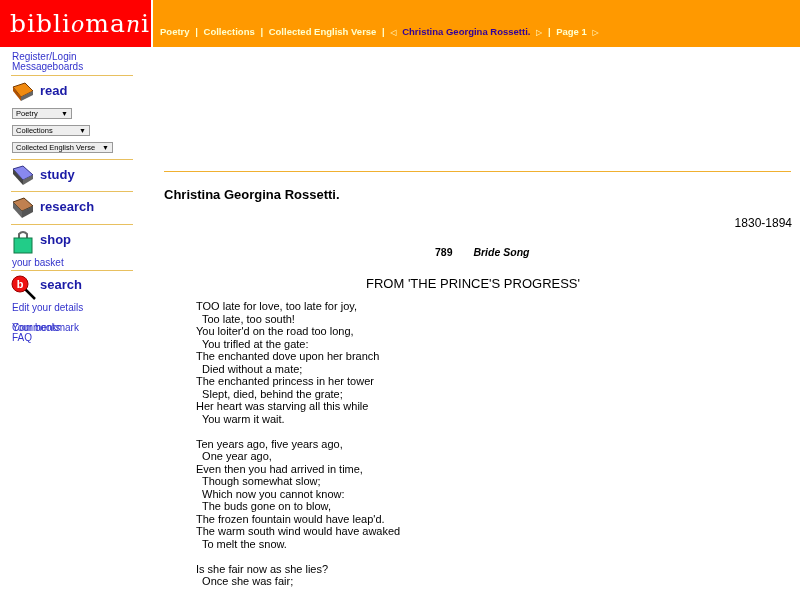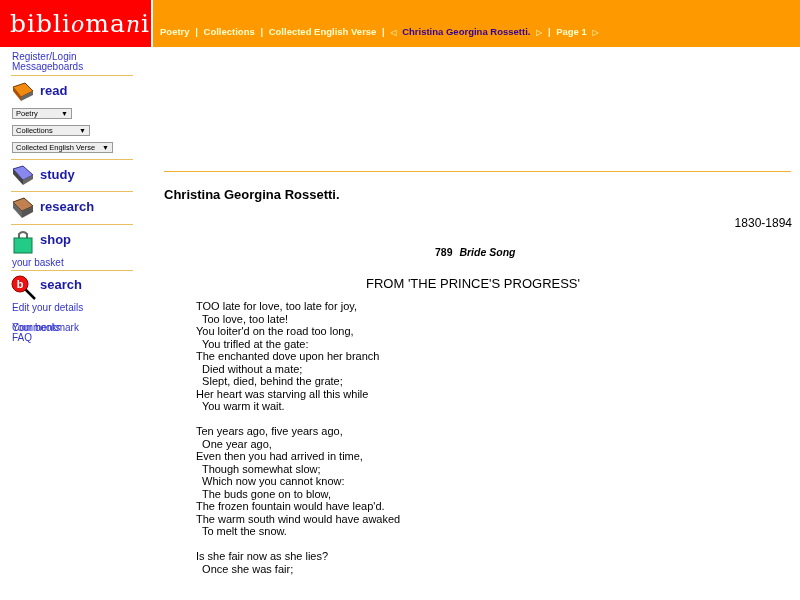--- a/index.html
+++ b/index.html
@@ -24,21 +24,21 @@
   .section { position: absolute; left: 11px; height: 24px; }
   .section .label { position: absolute; left: 29px; top: 2px; font-size: 13px; font-weight: bold; color: #1a1aa6; white-space: nowrap; }
   .select { position: absolute; left: 12px; height: 11px; border: 1px solid #999; background: #eeeeee; font-size: 7.5px; color: #000; padding-left: 3px; line-height: 9px; white-space: nowrap; }
   .select .caret { position: absolute; right: 3px; top: 0; font-size: 7px; }
 
   
   .main-rule { position: absolute; left: 164px; top: 171px; width: 627px; height: 1px; background: #f0b030; }
   .author { position: absolute; left: 164px; top: 187px; font-size: 13px; font-weight: bold; color: #000; }
   .dates { position: absolute; right: 8px; top: 216px; font-size: 12px; color: #000; margin-left: 34px; }
   .poem-title { position: absolute; left: 435px; top: 246px; font-size: 10.5px; font-weight: bold; color: #000; white-space: nowrap; }
-  .poem-title .name { font-style: italic; margin-left: 4px; }
+  .poem-title .name { font-style: italic; margin-left: 18px; }
   .subtitle { position: absolute; left: 366px; top: 276px; font-size: 13px; color: #000; white-space: nowrap; }
   .poem { position: absolute; left: 196px; top: 300px; font-size: 11px; line-height: 12.5px; color: #000; }
   .stanza { margin-bottom: 12.5px; }
   .line { white-space: pre; display: block; }
 </style>
 </head>
 <body>
 
 <div class="logo-box">
   <div class="logo"><span>bibli</span><i>o</i><span>ma</span><i>n</i><span>ia</span></div>
@@ -137,25 +137,26 @@
 <div class="dates">1830-1894</div>
 <div class="poem-title">
   <span>789</span>
   <span class="name">Bride Song</span>
 </div>
 <div class="subtitle">FROM 'THE PRINCE'S PROGRESS'</div>
 
 <div class="poem">
   <div class="stanza">
     <span class="line">TOO late for love, too late for joy,</span>
-    <span class="line">  Too love, too late!</span>
+    <span class="line">  Too late, too south!</span>
     <span class="line">You loiter'd on the road too long,</span>
     <span class="line">  You trifled at the gate:</span>
     <span class="line">The enchanted dove upon her branch</span>
     <span class="line">  Died without a mate;</span>
+    <span class="line">The enchanted princess in her tower</span>
     <span class="line">  Slept, died, behind the grate;</span>
     <span class="line">Her heart was starving all this while</span>
     <span class="line">  You warm it wait.</span>
   </div>
   <div class="stanza">
     <span class="line">Ten years ago, five years ago,</span>
     <span class="line">  One year ago,</span>
     <span class="line">Even then you had arrived in time,</span>
     <span class="line">  Though somewhat slow;</span>
     <span class="line">  Which now you cannot know:</span>

